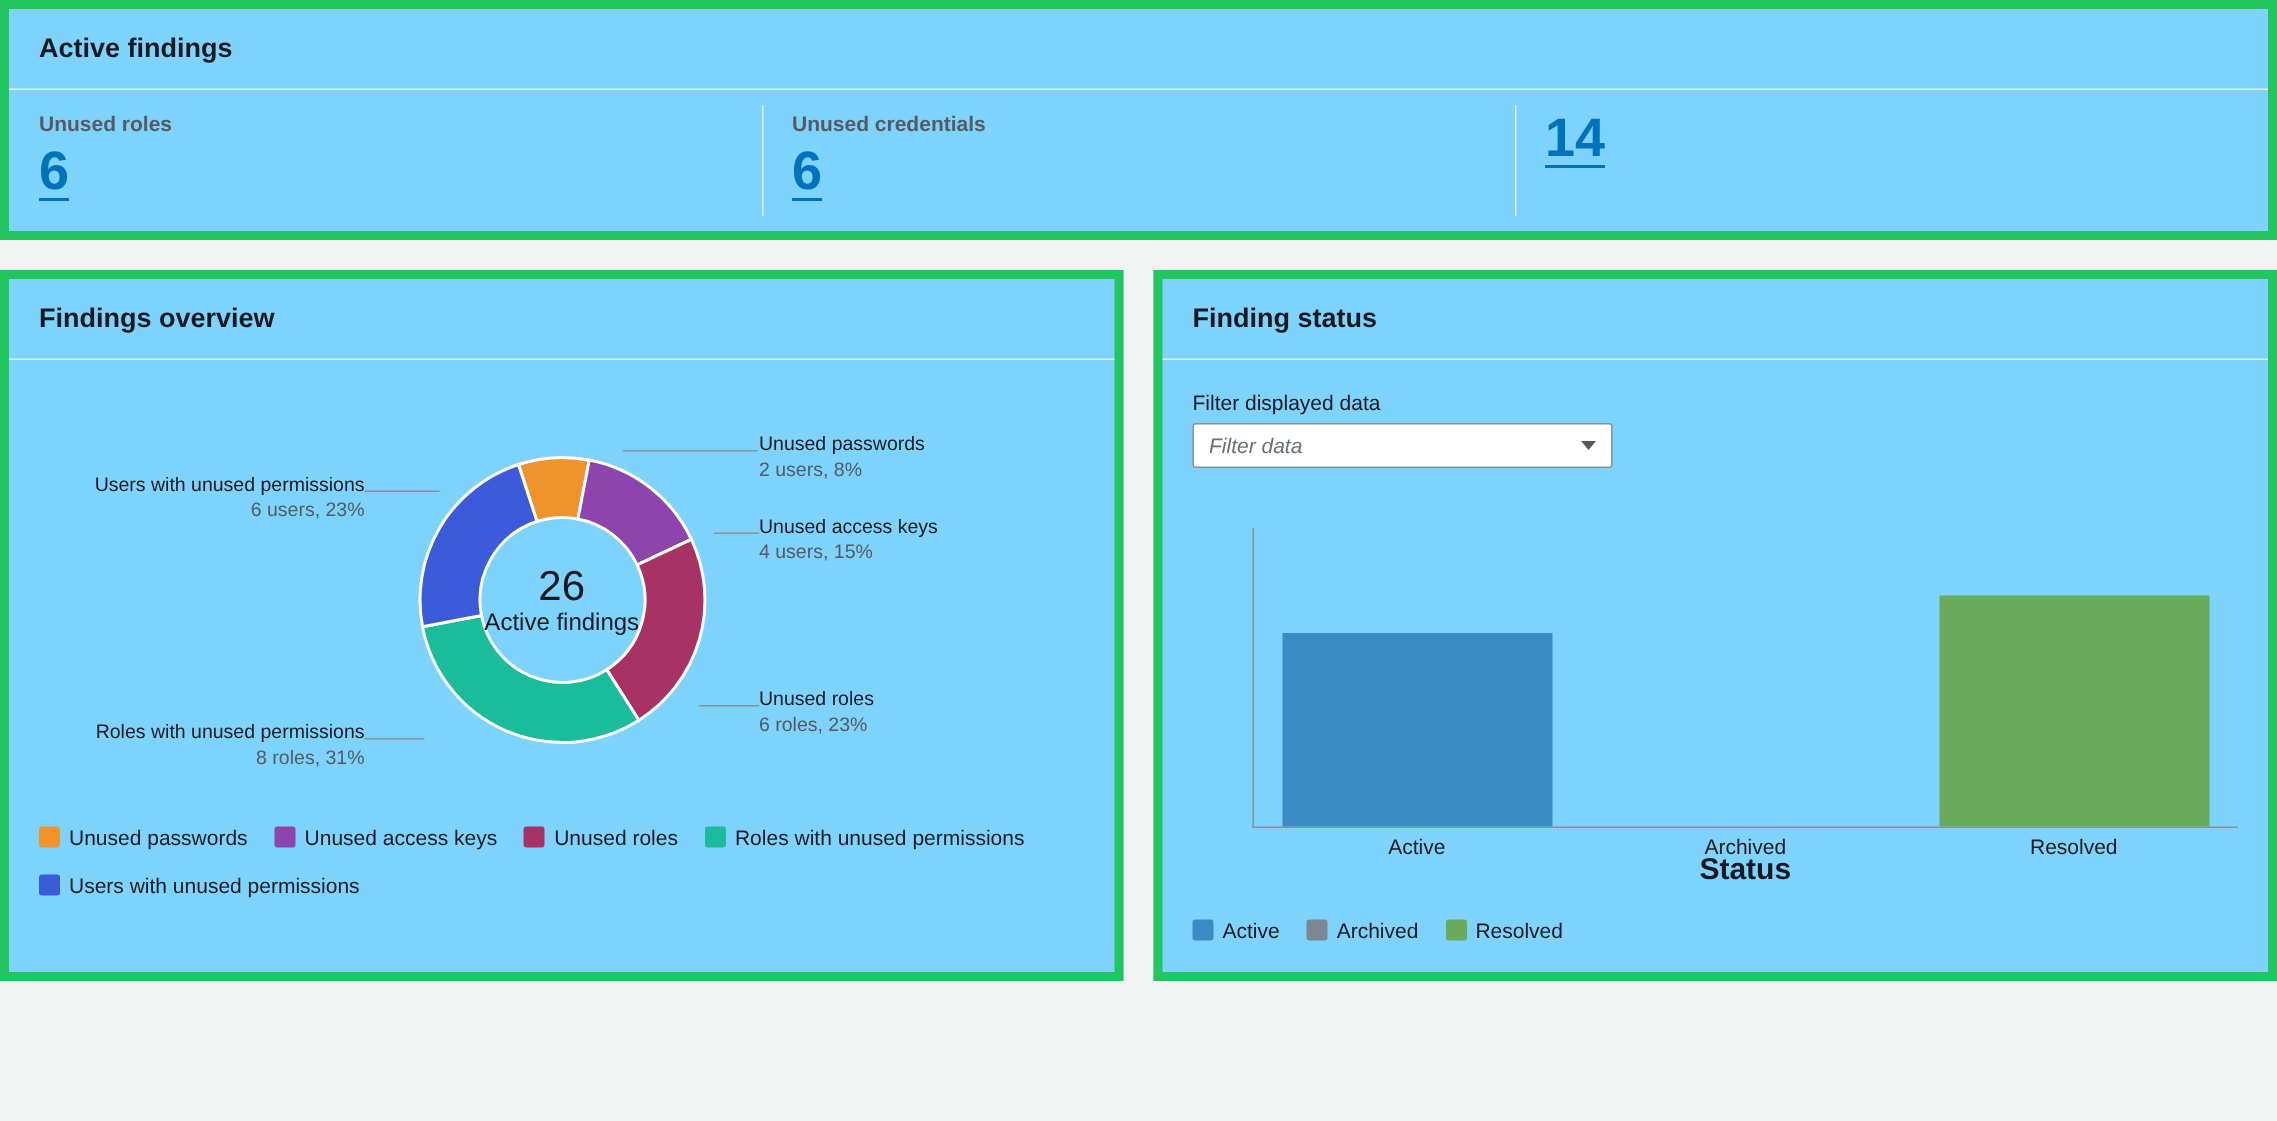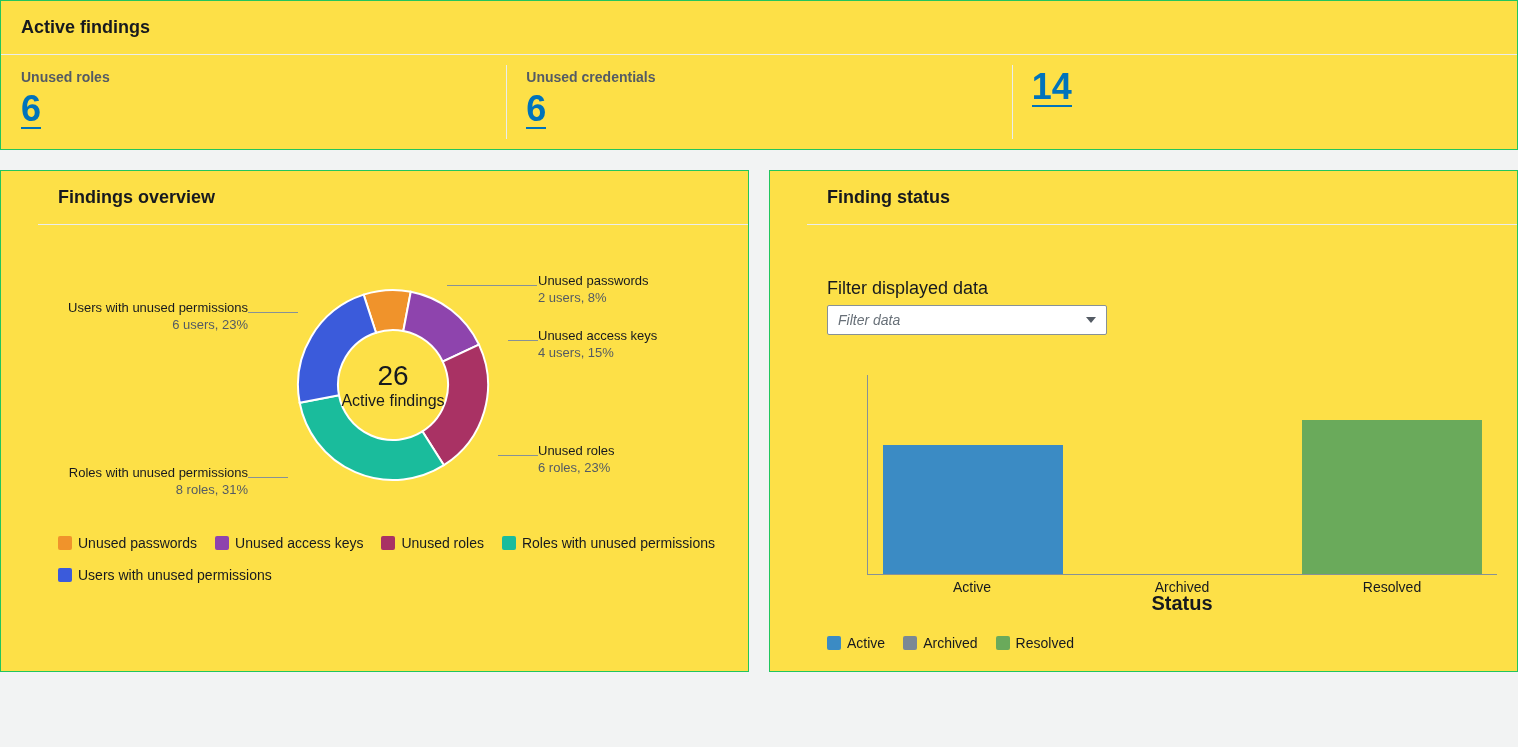--- a/index.html
+++ b/index.html
@@ -3,22 +3,22 @@
 <meta charset="utf-8">
 <style>
   * { box-sizing: border-box; margin: 0; padding: 0; }
   body {
     font-family: "Amazon Ember", "Helvetica Neue", Arial, sans-serif;
     background: #f2f3f3;
     color: #16191f;
     font-size: 14px;
   }
   .panel {
-    background: #fde047;
-    border: 1px solid #22c55e;
+    background: #7dd3fc;
+    border: 6px solid #22c55e;
   }
   .panel-header {
     padding: 16px 20px;
     border-bottom: 1px solid #eaeded;
   }
   .panel-header h2 {
     font-size: 18px;
     font-weight: 700;
   }
 
@@ -55,21 +55,21 @@
     cursor: pointer;
   }
 
   
   .cols {
     display: flex;
     gap: 20px;
     padding: 0 0 0 0;
   }
   .col { flex: 1; display: flex; flex-direction: column; }
-  .col .panel { flex: 1; padding-left: 37px; }
+  .col .panel { flex: 1; }
 
   
   .overview-body { padding: 20px; }
   .donut-area { display: flex; align-items: center; justify-content: center; position: relative; height: 280px; }
   .donut-svg { width: 200px; height: 200px; }
   .donut-center {
     position: absolute;
     top: 50%; left: 50%;
     transform: translate(-50%, -50%);
     text-align: center;
@@ -97,21 +97,21 @@
 
   .view-all {
     text-align: center;
     padding: 14px 0;
     border-top: 1px solid #eaeded;
   }
   .view-all a { color: #0073bb; text-decoration: none; font-weight: 400; cursor:pointer; }
 
   
   .status-body { padding: 20px; }
-  .filter-label { font-size: 18px; margin-bottom: 6px; margin-top: 33px; }
+  .filter-label { font-size: 14px; margin-bottom: 6px; }
   .filter-select {
     display: inline-flex; align-items: center; justify-content: space-between;
     border: 1px solid #879196;
     border-radius: 2px;
     padding: 6px 10px;
     width: 280px;
     color: #687078;
     font-style: italic;
     cursor: pointer;
     user-select: none;

